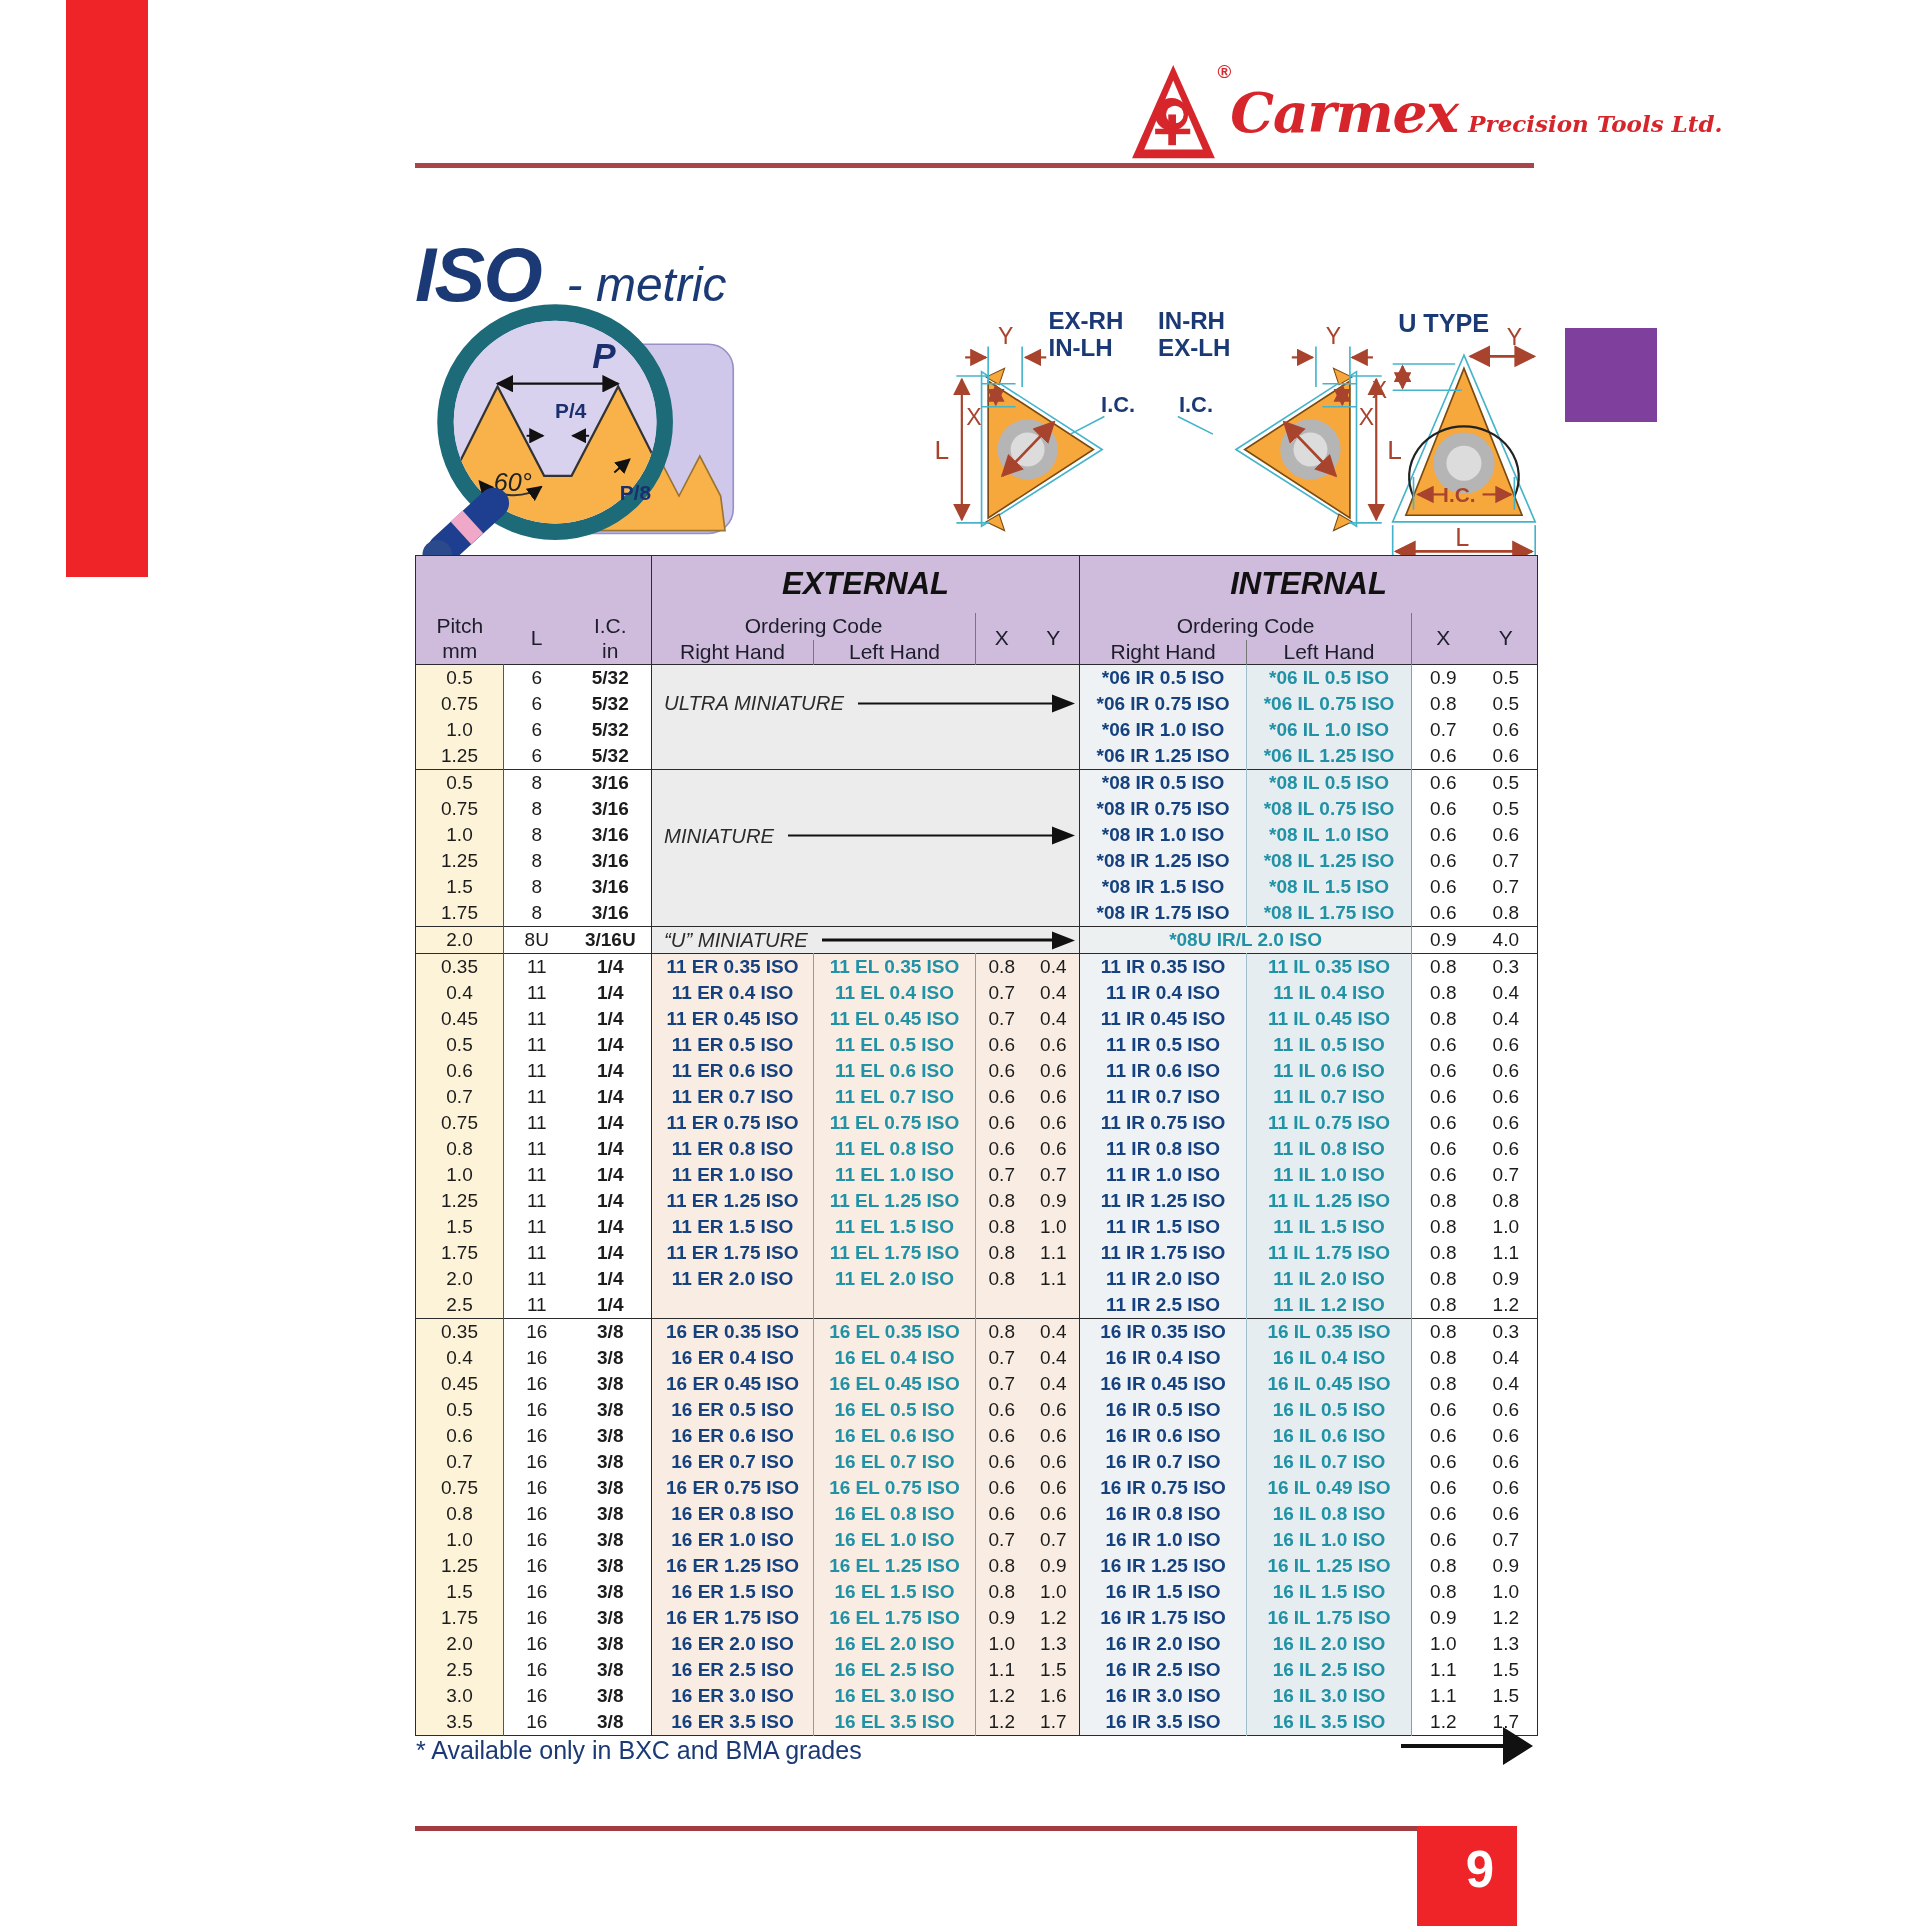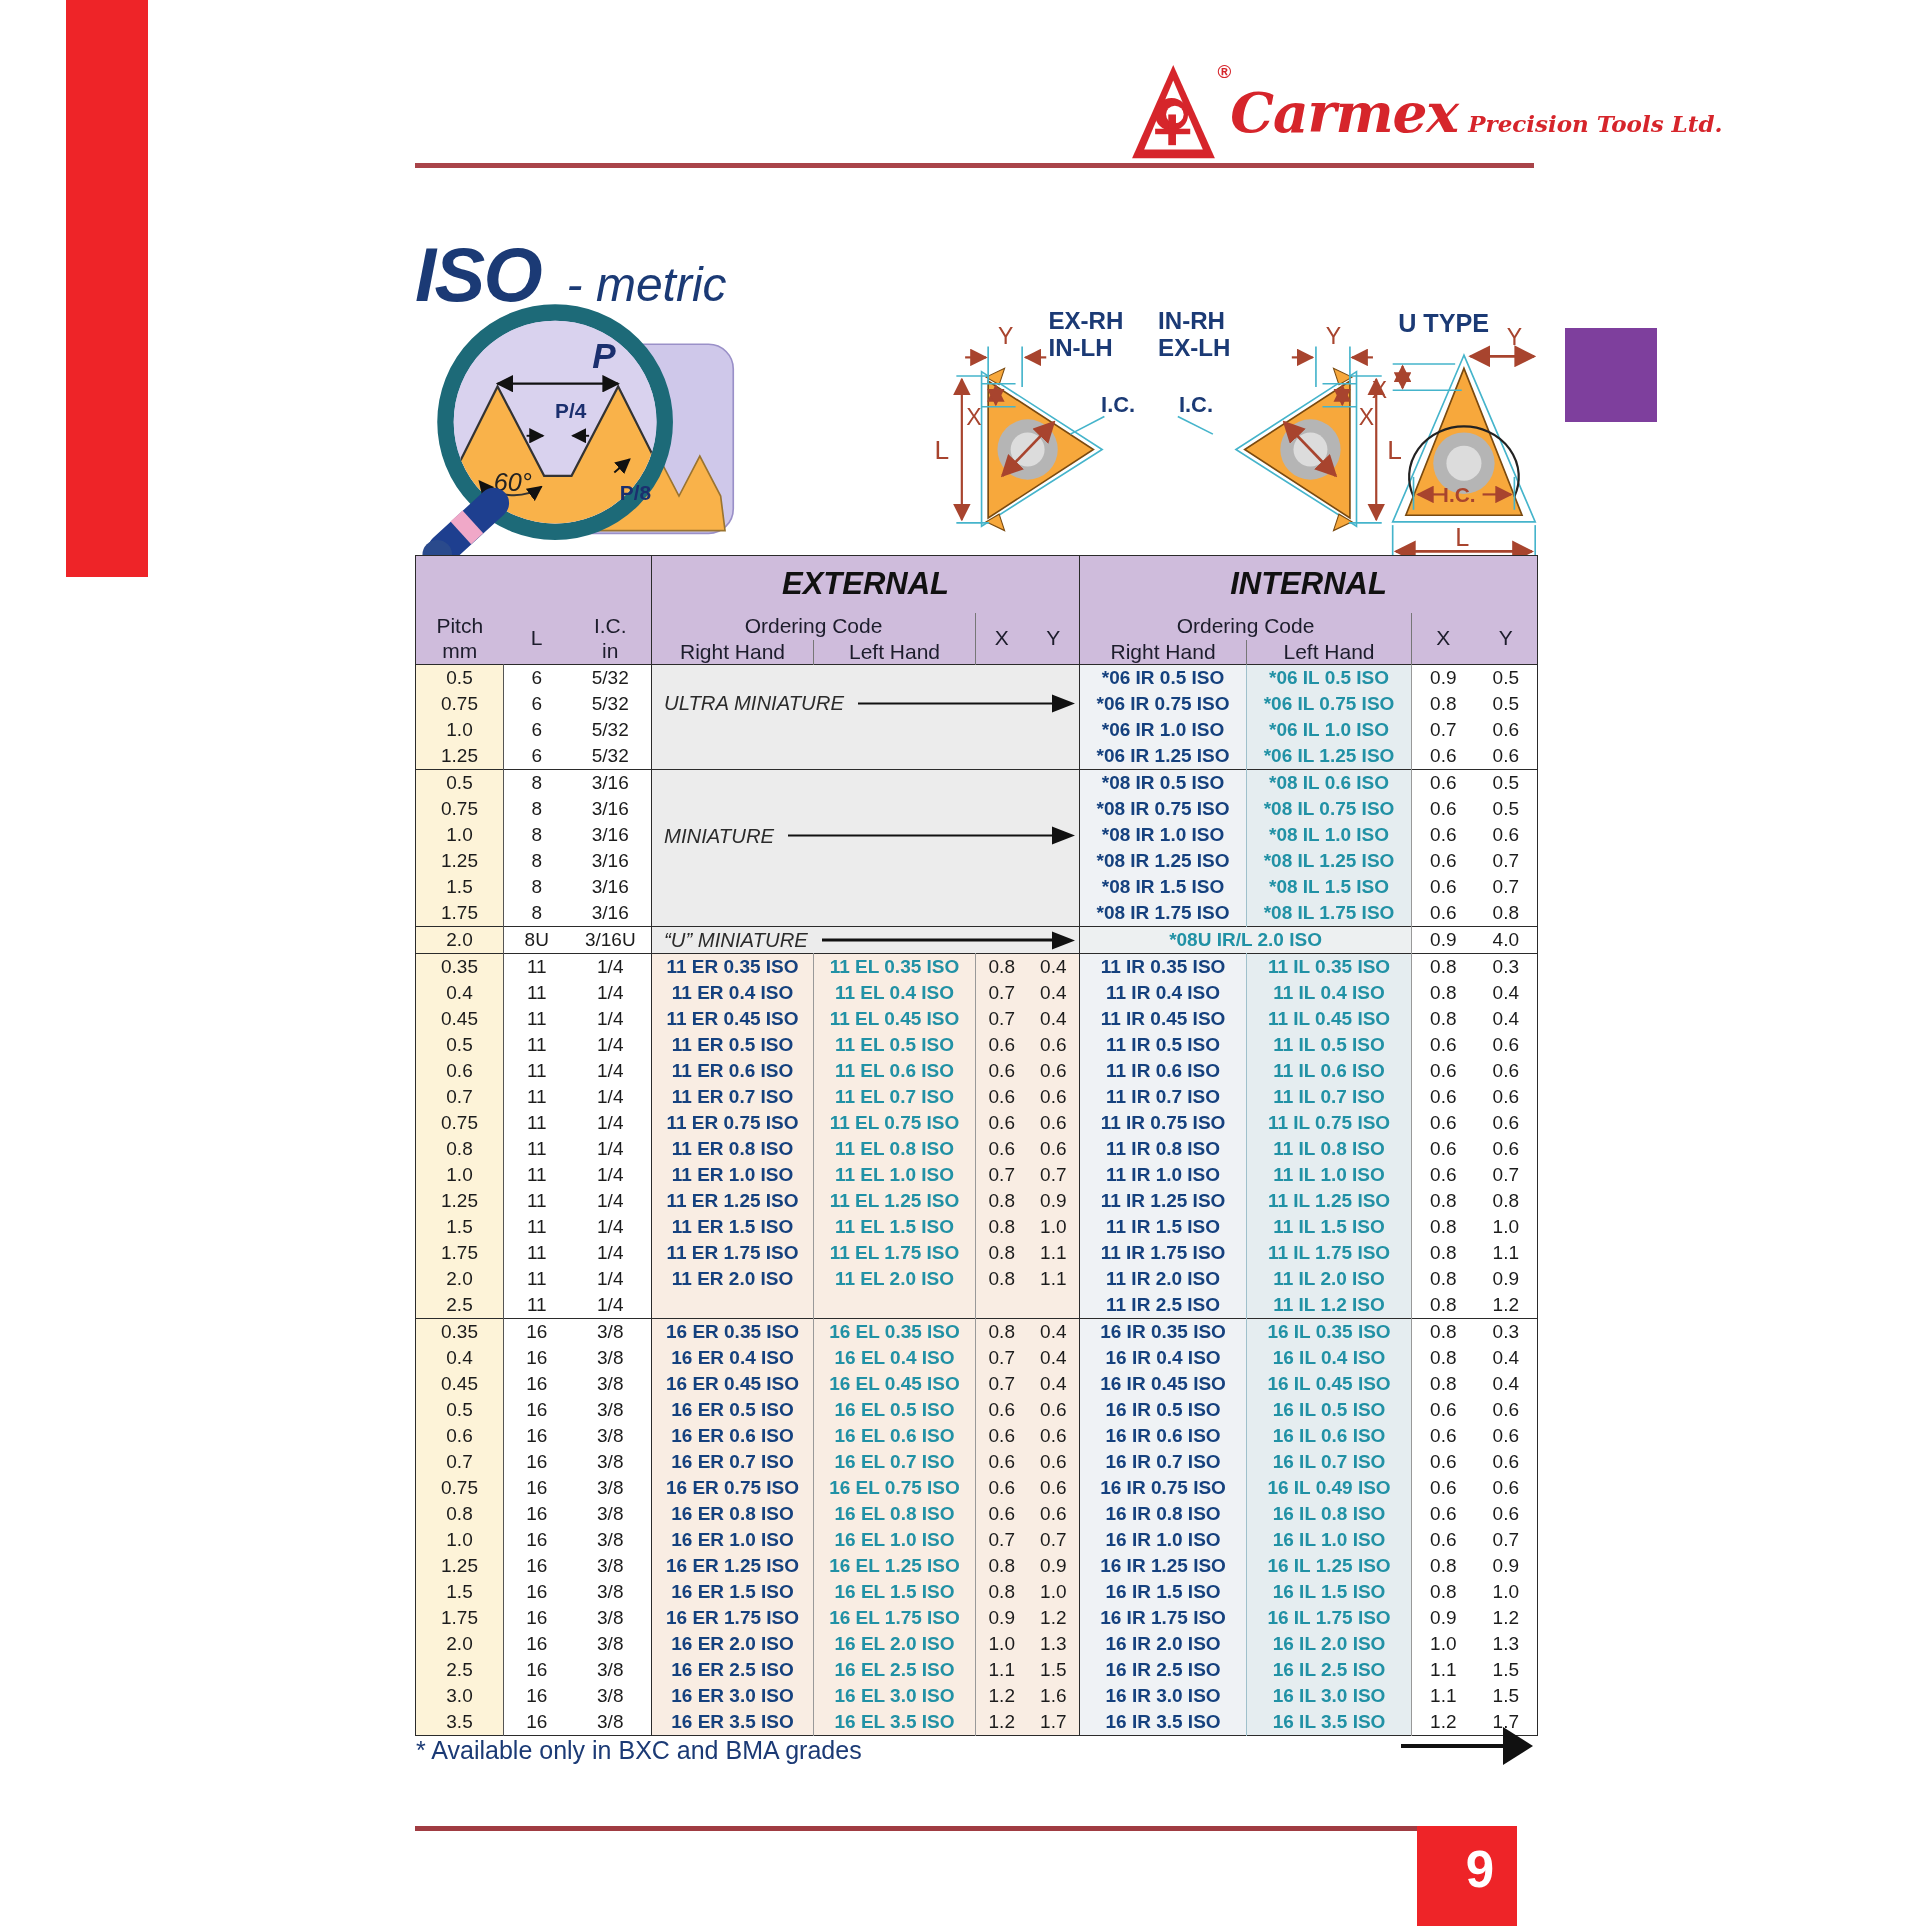--- a/index.html
+++ b/index.html
@@ -32,21 +32,21 @@
   .hext,.hint{font-style:italic;font-weight:bold;font-size:31px;color:#111;}
   .bthick-r{border-right:1.6px solid #2b2b2b !important;}
   .bthin-r{border-right:1.1px solid #777 !important;}
   thead{border-bottom:1.6px solid #2b2b2b;}
   .stack{line-height:25px;}
   tbody td{height:26px;text-align:center;vertical-align:middle;font-size:19px;color:#1c1c1c;}
   tr.gfirst>td{border-top:1.6px solid #2b2b2b;}
   .code-r{color:#15417e;font-weight:bold;}
   .code-l{color:#2191a5;font-weight:bold;}
   .c-pitch{background:#fdf3d8;border-right:1.1px solid #555;}
-  .c-ic{border-right:1.6px solid #2b2b2b;}
+  .c-ic{border-right:1.6px solid #2b2b2b;font-weight:bold;}
   .c-er{background:#f9ede3;border-right:1.1px solid #999;}
   .c-el{background:#f9ede3;border-right:1.1px solid #999;}
   .c-ex{background:#f9ede3;}
   .c-ey{background:#f9ede3;border-right:1.6px solid #2b2b2b;}
   .c-ir{background:#eff2f5;border-right:1.1px solid #9fc0cb;}
   .c-il{background:#e5edf0;border-right:1.1px solid #999;}
   .c-note{background:#ececec;border-right:1.6px solid #2b2b2b;position:relative;}
   .merged{background:#edf0f1 !important;border-right:1.1px solid #999 !important;}
   .note-wrap{position:absolute;left:12px;right:4.4px;transform:translateY(-50%);display:flex;align-items:center;}
   .note-label{font-style:italic;font-size:20.3px;color:#2b2b2b;white-space:nowrap;margin-right:14.3px;}
@@ -307,21 +307,21 @@
           <td class="c-l">8</td>
           <td class="c-ic">3/16</td>
           <td class="c-note" colspan="4" rowspan="6">
             <div class="note-wrap" style="top: 42%;">
               <span class="note-label">MINIATURE</span>
               <span class="note-line"></span>
               <span class="note-head"></span>
             </div>
           </td>
           <td class="c-ir code-r">*08 IR 0.5  ISO</td>
-          <td class="c-il code-l">*08 IL 0.6  ISO</td>
+          <td class="c-il code-l">*08 IL 0.5  ISO</td>
           <td class="c-ix">0.6</td>
           <td class="c-iy">0.5</td>
         </tr>
         <tr>
           <td class="c-pitch">0.75</td>
           <td class="c-l">8</td>
           <td class="c-ic">3/16</td>
           <td class="c-ir code-r">*08 IR 0.75 ISO</td>
           <td class="c-il code-l">*08 IL 0.75 ISO</td>
           <td class="c-ix">0.6</td>

